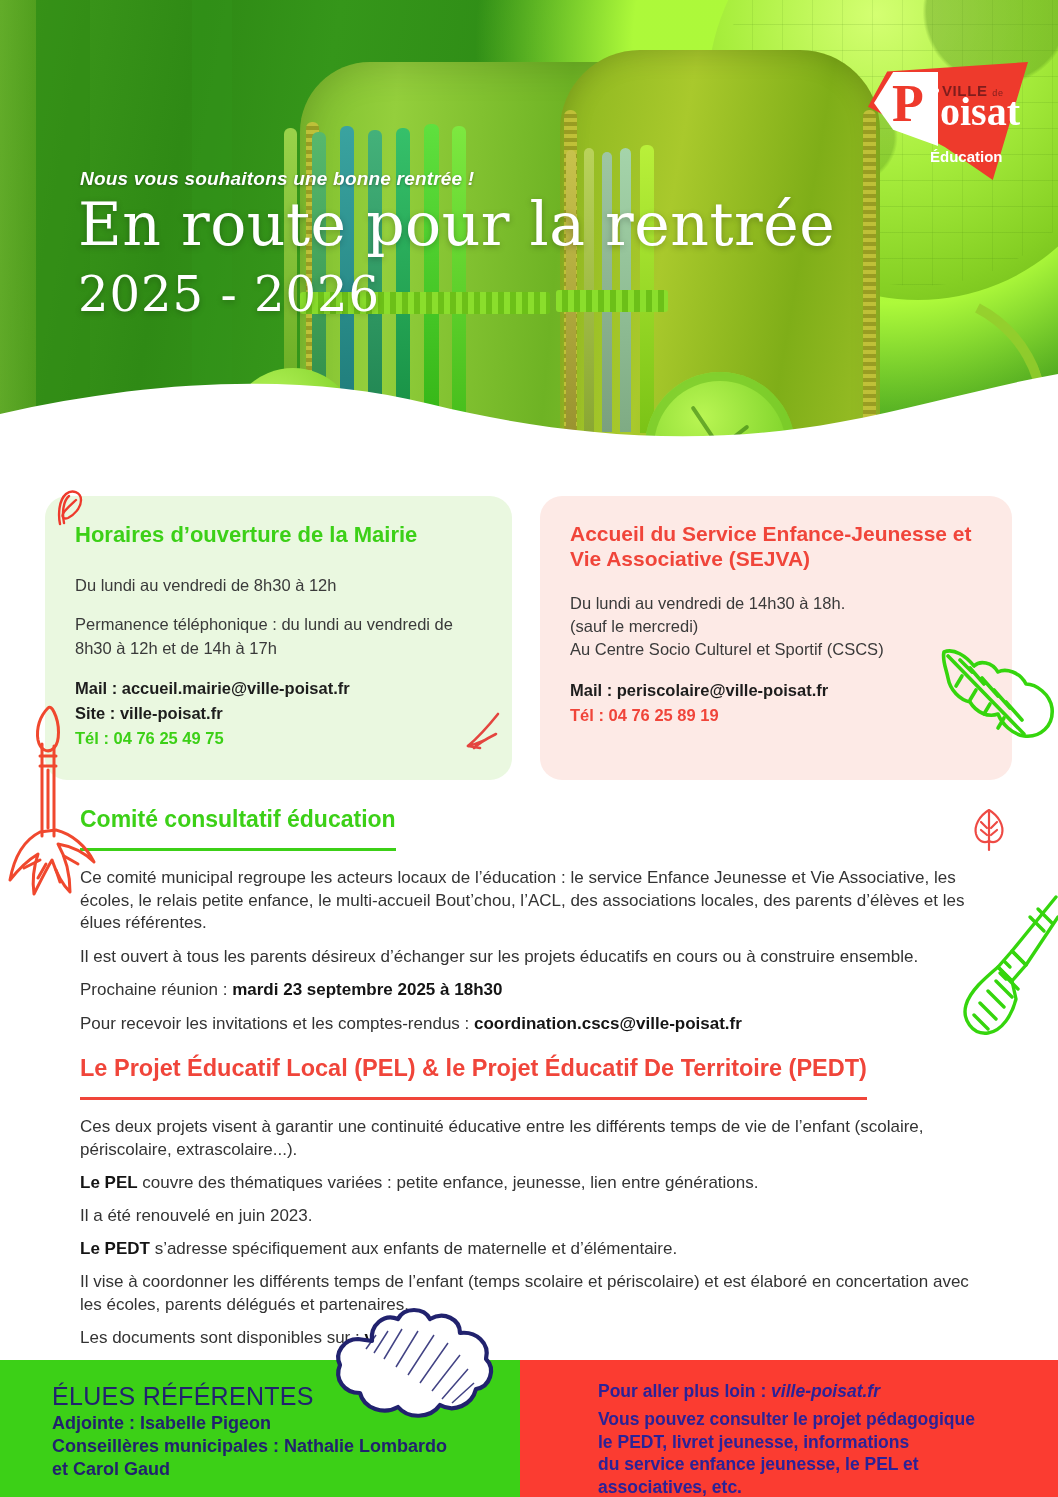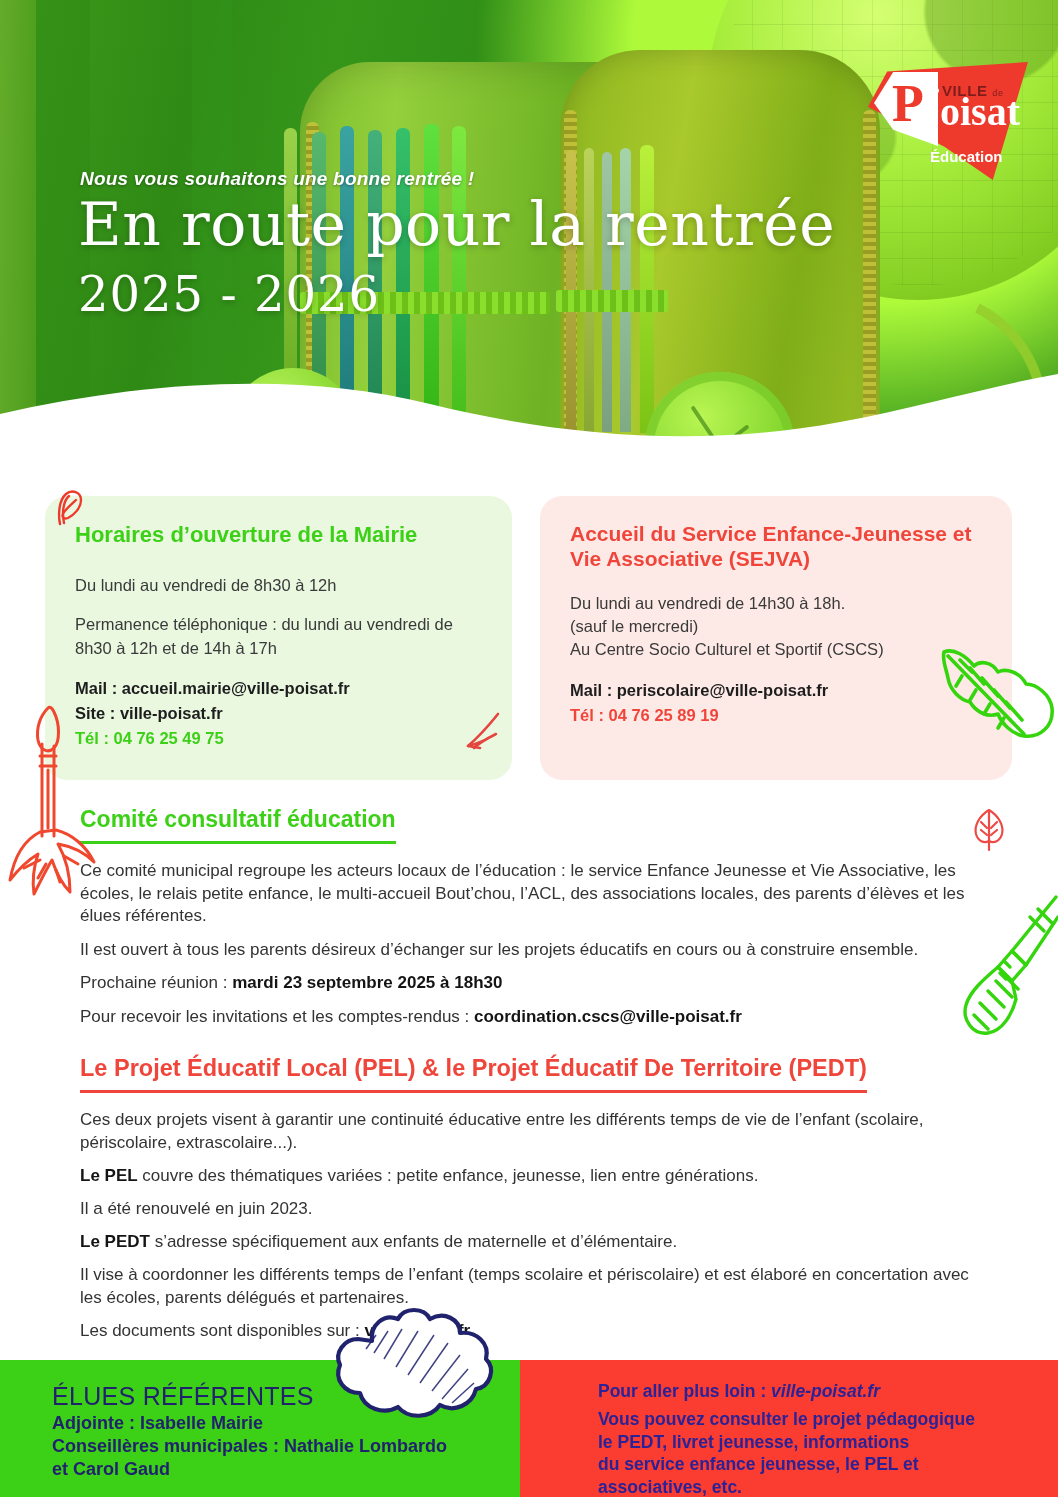--- a/index.html
+++ b/index.html
@@ -136,21 +136,21 @@
   .card .bold{font-weight:700;color:#1d1d1d;}
   .card .tel-green{color:#3cd017;font-weight:700;}
   .card .tel-red{color:#f0453a;font-weight:700;}
   .contact-block{font-size:16.5px;line-height:1.5;}
   .contact-block .row{display:block;}
 
   
   .section{position:absolute;box-sizing:border-box;}
   .sec-title{
     font-size:23px;font-weight:700;display:inline-block;
-    border-bottom:3px solid currentColor;padding-bottom:8px;margin:0 0 16px 0;
+    border-bottom:3px solid currentColor;padding-bottom:15px;margin:0 0 16px 0;
   }
   .sec-title.green{color:#3cd017;}
   .sec-title.red{color:#f0453a;}
   .sec-body p{margin:0 0 11px 0;font-size:17px;line-height:1.33;color:#333333;}
   .sec-body p:last-child{margin-bottom:0;}
   .sec-body b{color:#141414;font-weight:700;}
 
   #comite{left:80px;top:806px;width:900px;}
   #pel{left:80px;top:1055px;width:905px;}
   #pel .sec-title{font-size:23.5px;}
@@ -354,21 +354,21 @@
     </g>
   </svg>
 
   <div class="footer">
     <div class="foot-green"></div>
     <div class="foot-red"></div>
     <div class="foot-divider"></div>
 
     <div class="elues">
       <h3>ÉLUES RÉFÉRENTES</h3>
-      <p>Adjointe : Isabelle Mairie</p>
+      <p>Adjointe : Isabelle Pigeon</p>
       <p>Conseillères municipales : Nathalie Lombardo</p>
       <p>et Carol Gaud</p>
     </div>
 
     <div class="plus">
       <p class="lead"><span>Pour aller plus loin : </span><i>ville-poisat.fr</i></p>
       <p>Vous pouvez consulter le projet pédagogique</p>
       <p>le PEDT, livret jeunesse, informations</p>
       <p>du service enfance jeunesse, le PEL et</p>
       <p>associatives, etc.</p>

